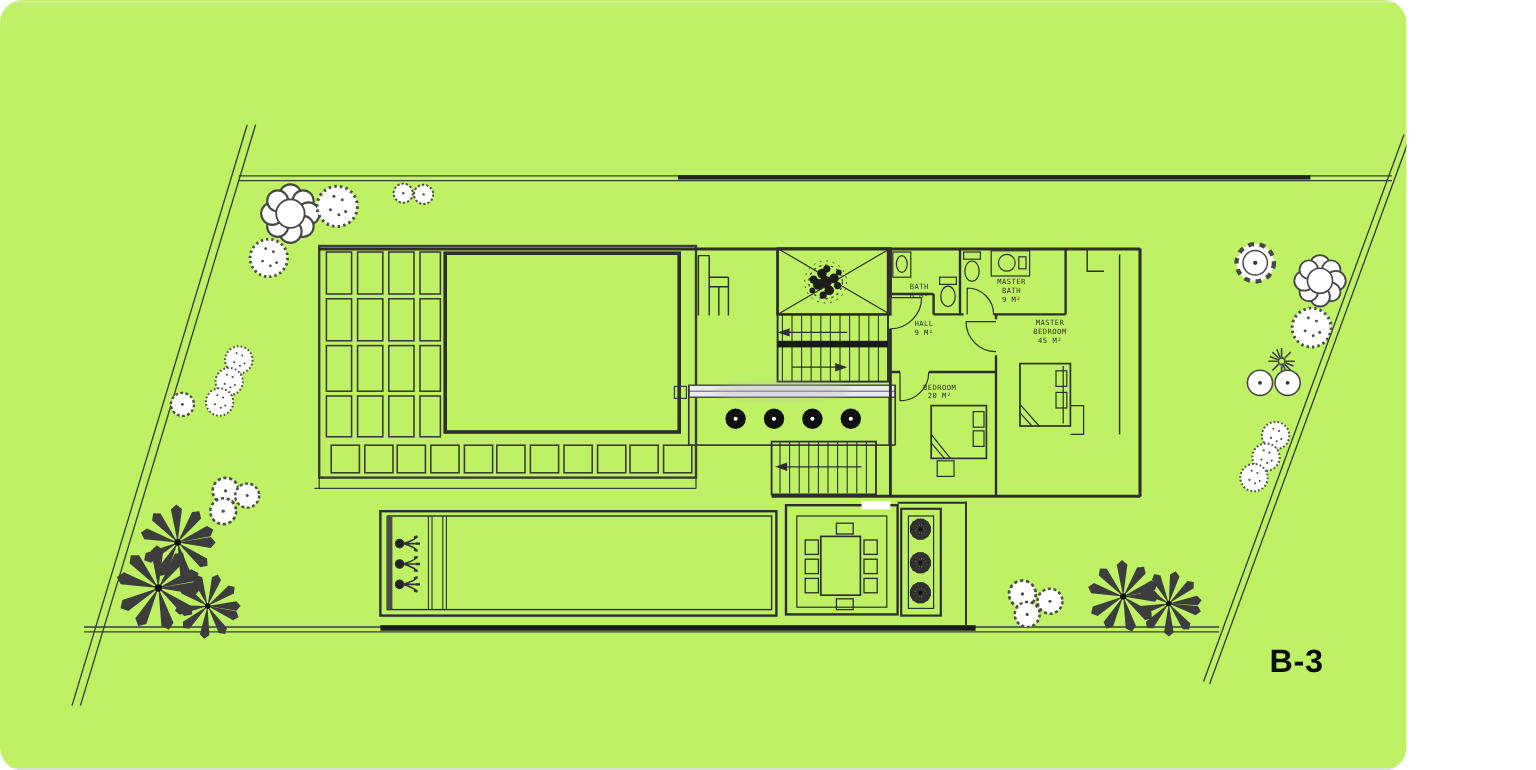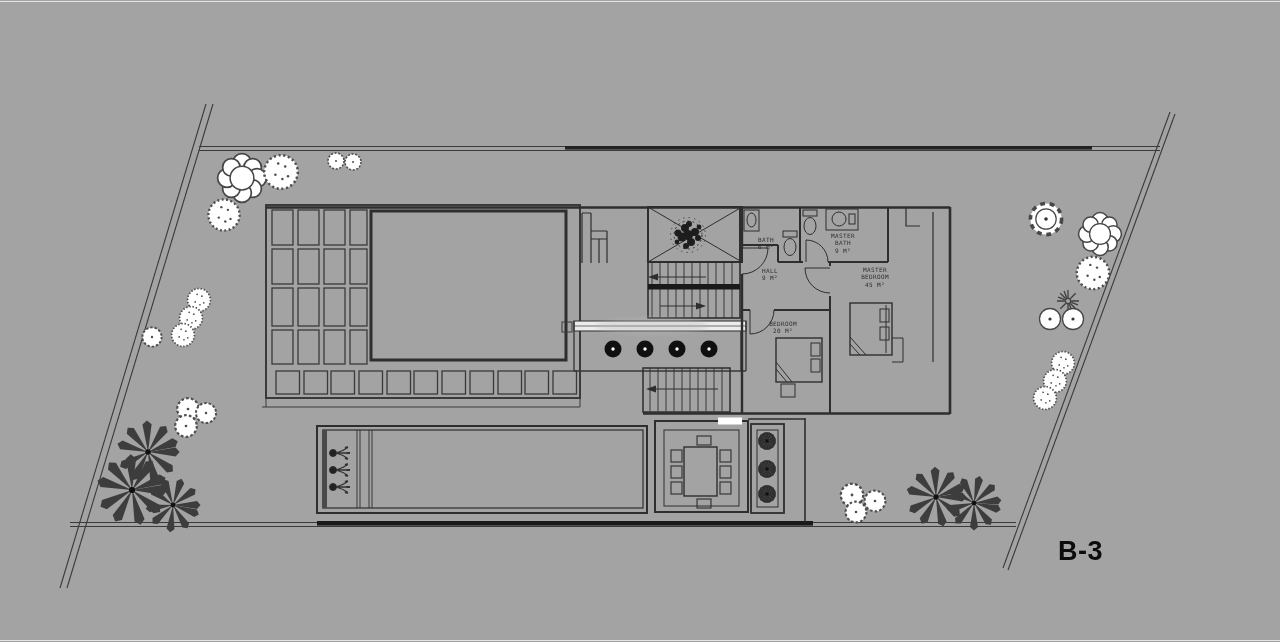--- a/index.html
+++ b/index.html
@@ -1,17 +1,17 @@
 <!DOCTYPE html>
 <html><head>
 <meta charset="utf-8">
 <style>
   html,body{margin:0;padding:0;background:#fff;}
-  .canvas{position:relative;width:1280px;height:642px;background:#a3a3a3;overflow:hidden;
-          font-family:"Liberation Sans",sans-serif;}
+  .canvas{position:relative;width:1172px;height:642px;background:#bef264;overflow:hidden;
+          font-family:"Liberation Sans",sans-serif;border-radius:19px;}
   .edge-line{position:absolute;left:0;width:100%;height:1px;background:#e3e3e3;}
   svg{position:absolute;left:0;top:0;}
   .label{position:absolute;font:6px/7.4px "DejaVu Sans Mono",monospace;letter-spacing:.35px;
          color:#2f2f2f;text-align:center;text-transform:uppercase;}
   .label .area{display:block;}
   #sheet-label{position:absolute;left:1058px;top:536px;width:70px;
          font-family:"Liberation Sans",sans-serif;font-weight:800;font-size:27px;
          letter-spacing:.5px;color:#0c0c0c;}
 </style>
 </head>

